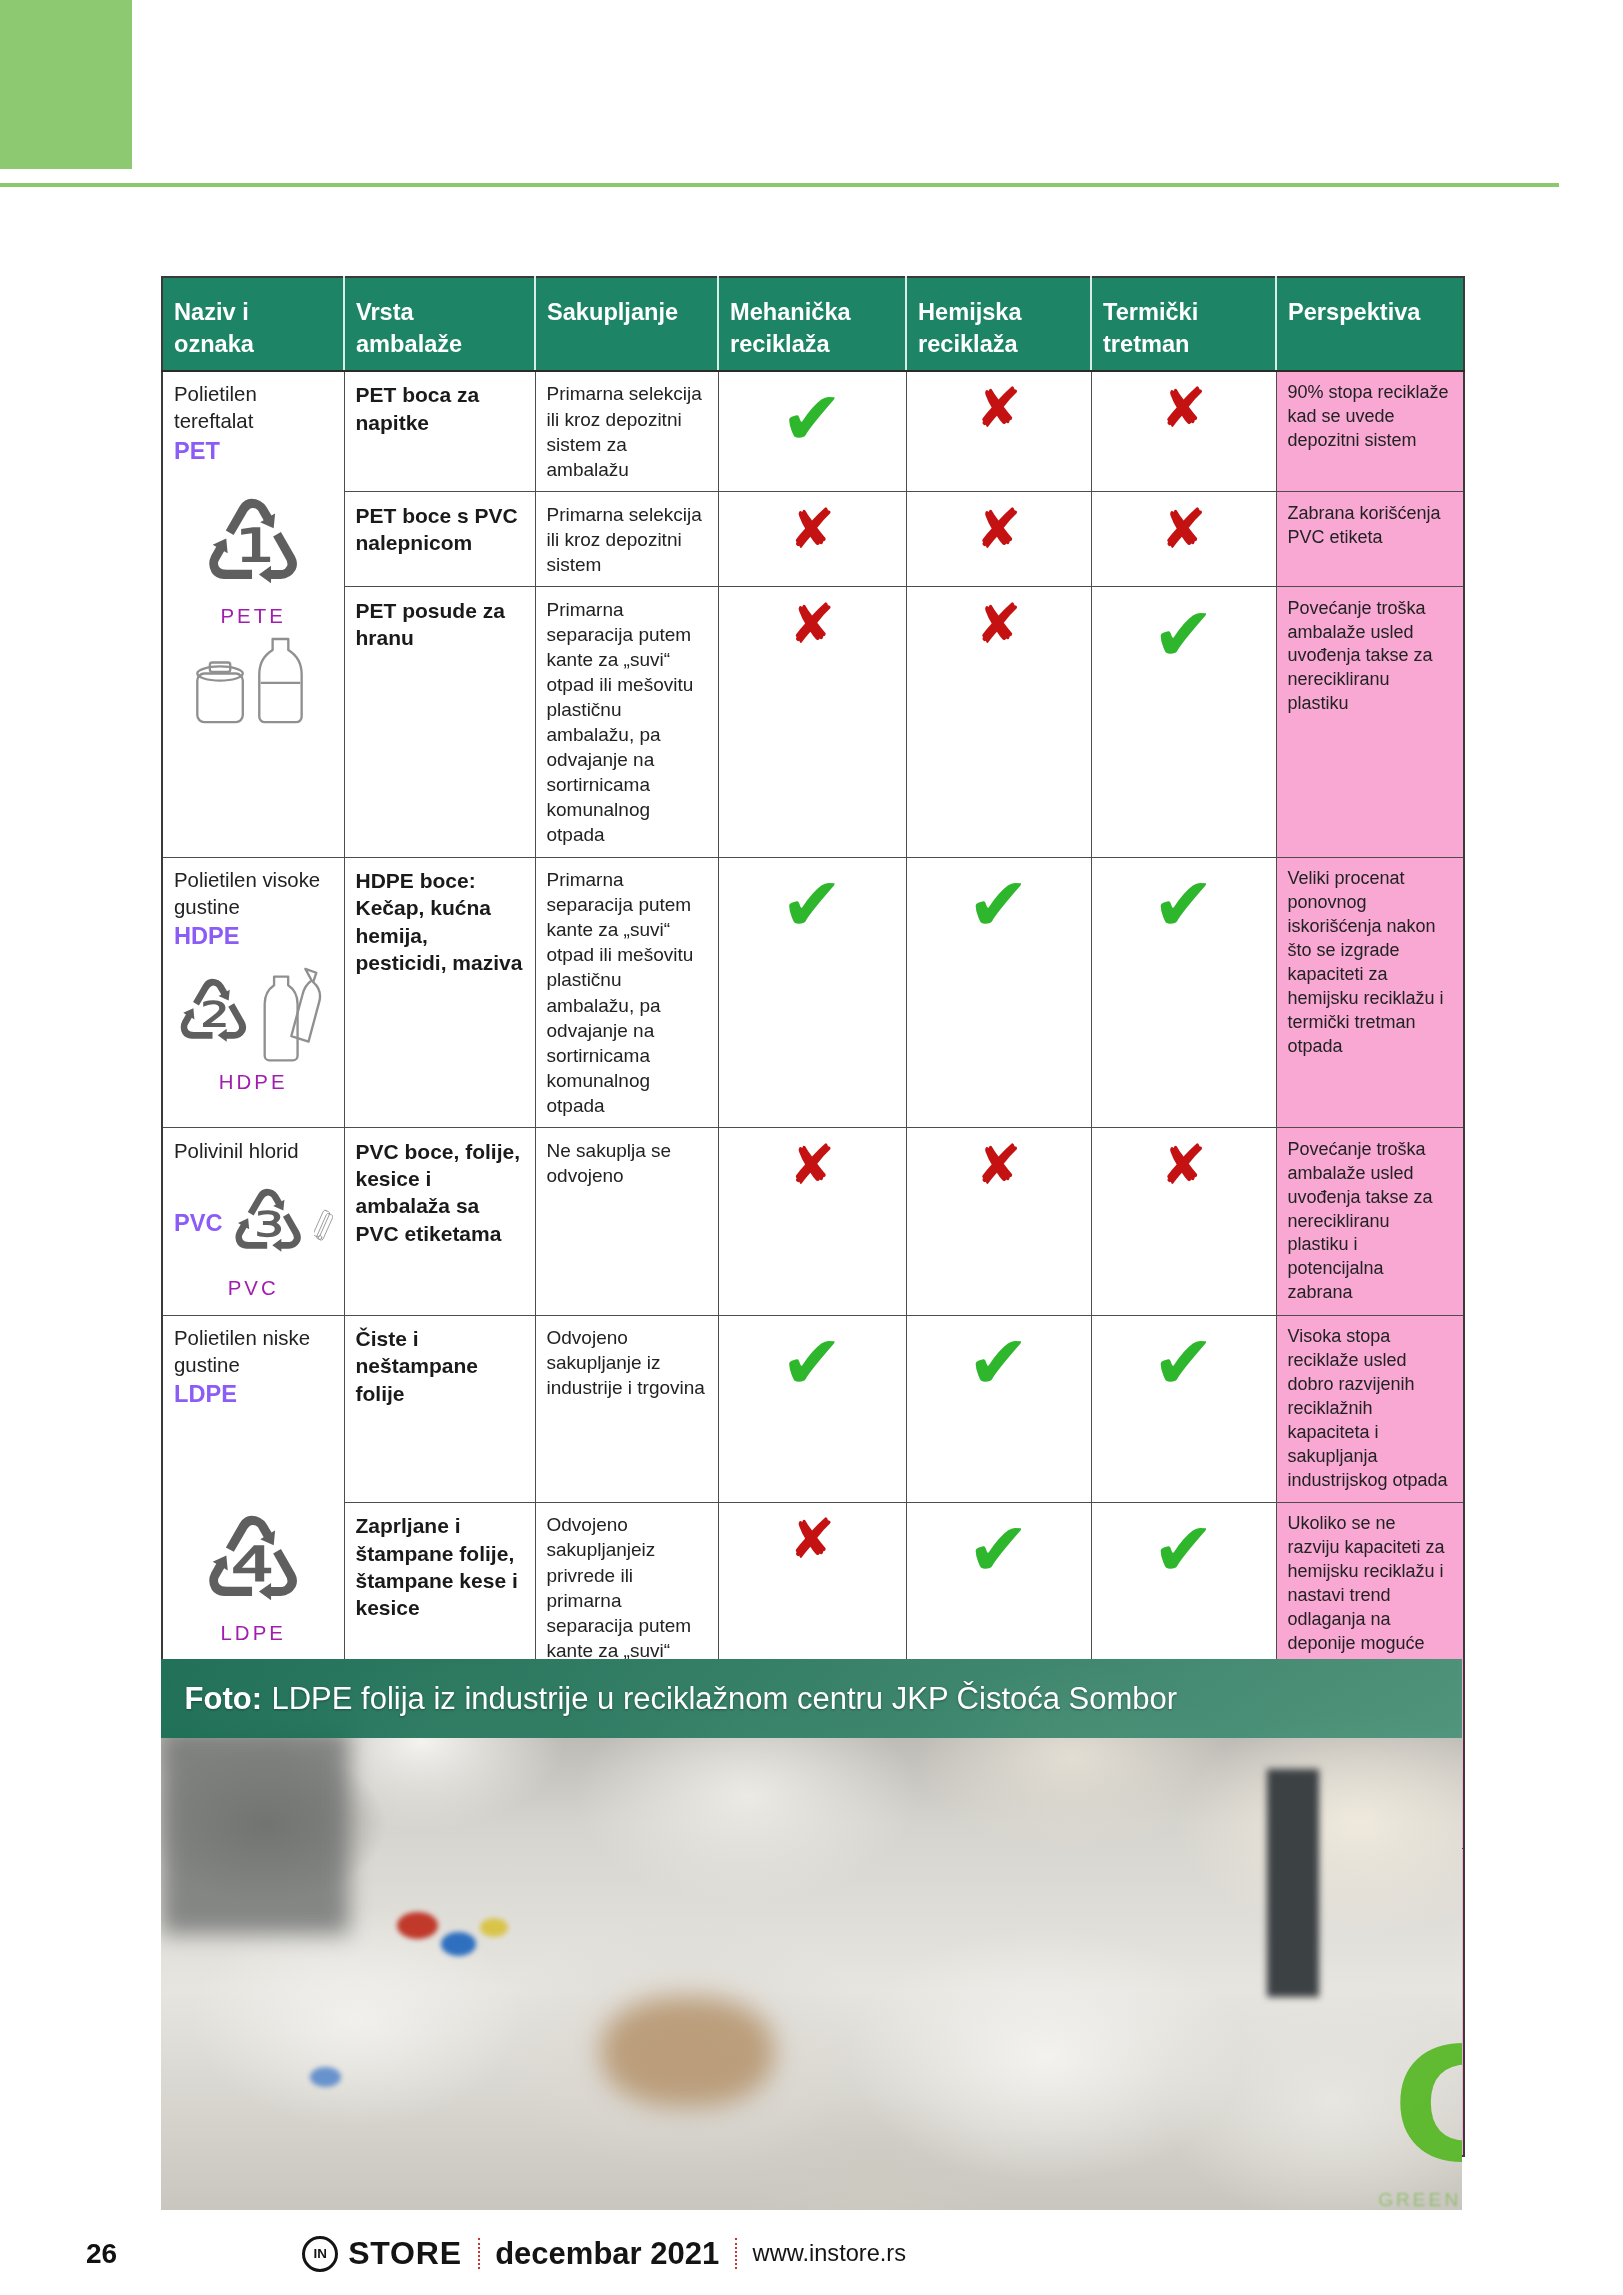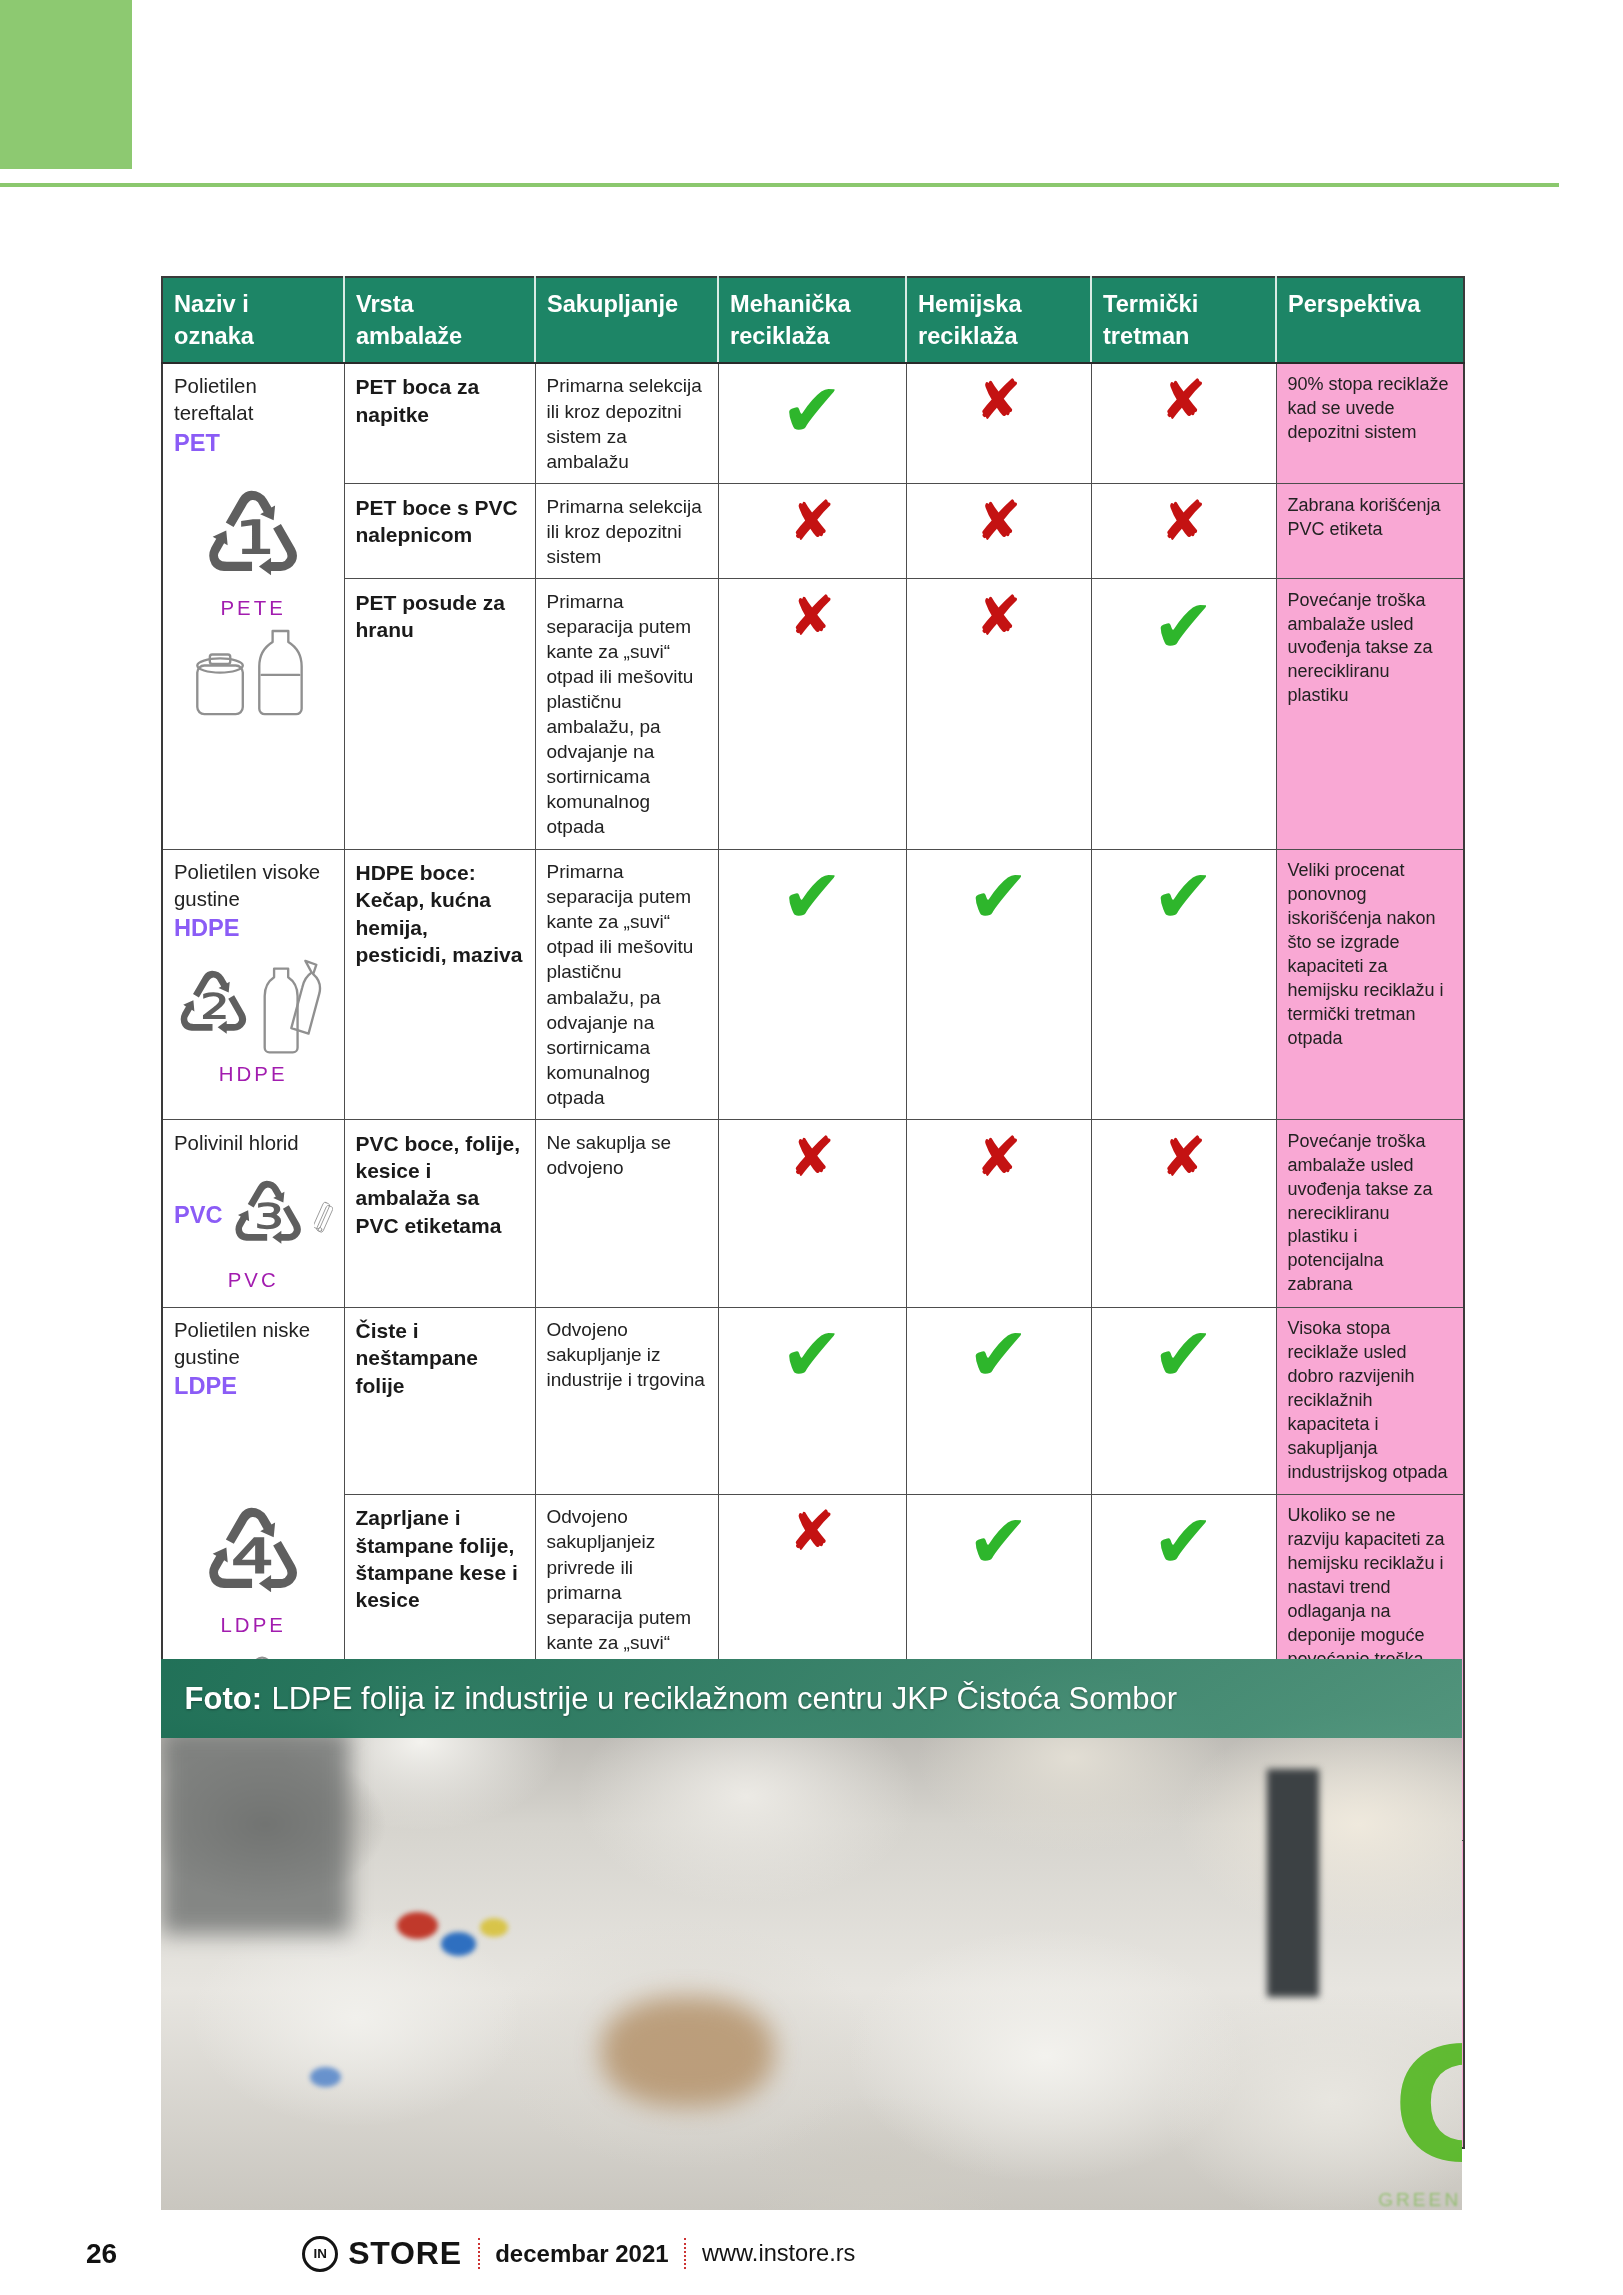--- a/index.html
+++ b/index.html
@@ -18,21 +18,21 @@
   
   .grid{
     position:absolute;left:161px;top:276px;width:1301px;
     border-collapse:collapse;table-layout:fixed;
     border:2.4px solid #3a3a3a;
   }
   .grid th,.grid td{border:1.6px solid #4d4d4d;vertical-align:top;padding:9.4px 11px;box-sizing:border-box;}
   .grid thead th{
     background:#1d8566;color:#ffffff;font-size:23.6px;font-weight:bold;text-align:left;
     border:1.6px solid #1d8566;border-bottom:2.4px solid #2a2a2a;border-left:2.4px solid #d9ece5;
-    line-height:1.35;vertical-align:top;padding-top:11px;
+    line-height:1.35;vertical-align:top;padding-top:19px;
   }
   .grid thead th:first-child{border-left:1.6px solid #1d8566;}
   .trh{height:63px}
   .rh153{height:120px}.rh115{height:90px}.rh198{height:155px}.rh259{height:203px}
   .rh180{height:141px}.rh150{height:118px}.rh310{height:243px}.rh316{height:248px}
 
   .ctype{font-weight:bold;font-size:21px;line-height:1.3;padding-top:23.6px;}
   .ccoll{font-size:19px;line-height:1.32;color:#222;}
   .cpersp{background:#f9a8d4;font-size:18px;line-height:1.33;color:#222;}
   .cmark{text-align:center;vertical-align:middle;}
@@ -95,21 +95,21 @@
   .footer{position:absolute;left:86px;top:2230px;height:47px;display:flex;align-items:center;}
   .pageno{font-weight:bold;font-size:28px;color:#111;}
   .footer-logo{display:flex;align-items:center;margin-left:185px;gap:8px;}
   .logo-circle{
     width:30px;height:30px;border:3.1px solid #141414;border-radius:50%;
     display:flex;align-items:center;justify-content:center;
     font-weight:bold;font-size:13.4px;color:#141414;letter-spacing:0;
   }
   .logo-store{font-weight:bold;font-size:32px;color:#141414;margin-left:2px;letter-spacing:0.8px;}
   .fsep{border-left:2.4px dotted #cc3333;height:31px;margin:0 15.7px;}
-  .fdate{font-weight:bold;font-size:24px;color:#141414;}
+  .fdate{font-weight:bold;font-size:31px;color:#141414;}
   .fsite{font-size:23.6px;color:#141414;}
 </style>
 </head>
 <body>
 
 <div class="page">
 
   <div class="corner-square"></div>
   <div class="title-rule"></div>
 

